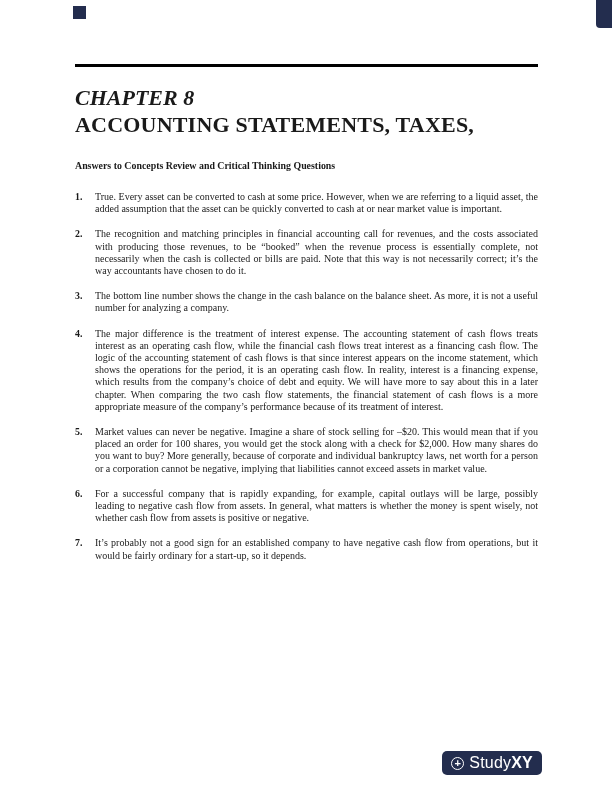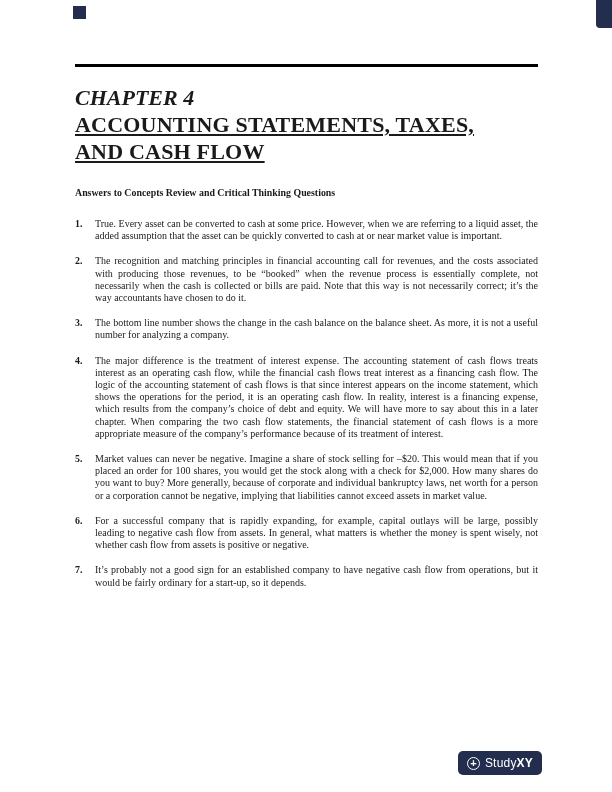--- a/index.html
+++ b/index.html
@@ -45,21 +45,21 @@
     line-height: 27px;
     margin: 0;
   }
   .page-title {
     font-size: 22px;
     font-weight: bold;
     line-height: 27px;
     margin: 0;
     letter-spacing: 0.2px;
   }
-  .page-title span { display: block; text-decoration: underline; }
+  .page-title span { display: block; }
   .section-heading {
     font-weight: bold;
     font-size: 9.9px;
     line-height: 12px;
     margin: 22px 0 19px 0;
   }
   .qlist { margin: 0; padding: 0; }
   .item {
     display: flex;
     margin-bottom: 13px;
@@ -97,38 +97,37 @@
     border: 1.2px solid #ffffff;
     border-radius: 50%;
     display: flex;
     align-items: center;
     justify-content: center;
     font-size: 11px;
     line-height: 1;
     box-sizing: border-box;
     font-weight: bold;
   }
-  .brand-text { font-size: 12px; letter-spacing: 0.2px; }
+  .brand-text { font-size: 16px; letter-spacing: 0.2px; }
   .brand-text .bold { font-weight: bold; }
 </style>
 </head>
 <body>
 
 <div class="page">
 
   <div class="corner-mark-left"></div>
   <div class="corner-mark-right"></div>
 
   <div class="content">
     <hr class="title-rule">
 
-    <h1 class="chapter-title">CHAPTER 4</h1>
+    <h1 class="chapter-title">CHAPTER 8</h1>
     <h1 class="page-title">
         <span>ACCOUNTING STATEMENTS, TAXES,</span>
-        <span>AND CASH FLOW</span>
       </h1>
 
     <p class="section-heading">Answers to Concepts Review and Critical Thinking Questions</p>
 
     <div class="qlist">
       <div class="item">
         <span class="num">1.</span>
         <div class="text">True. Every asset can be converted to cash at some price. However, when we are referring to a liquid asset, the added assumption that the asset can be quickly converted to cash at or near market value is important.</div>
       </div>
       <div class="item">

